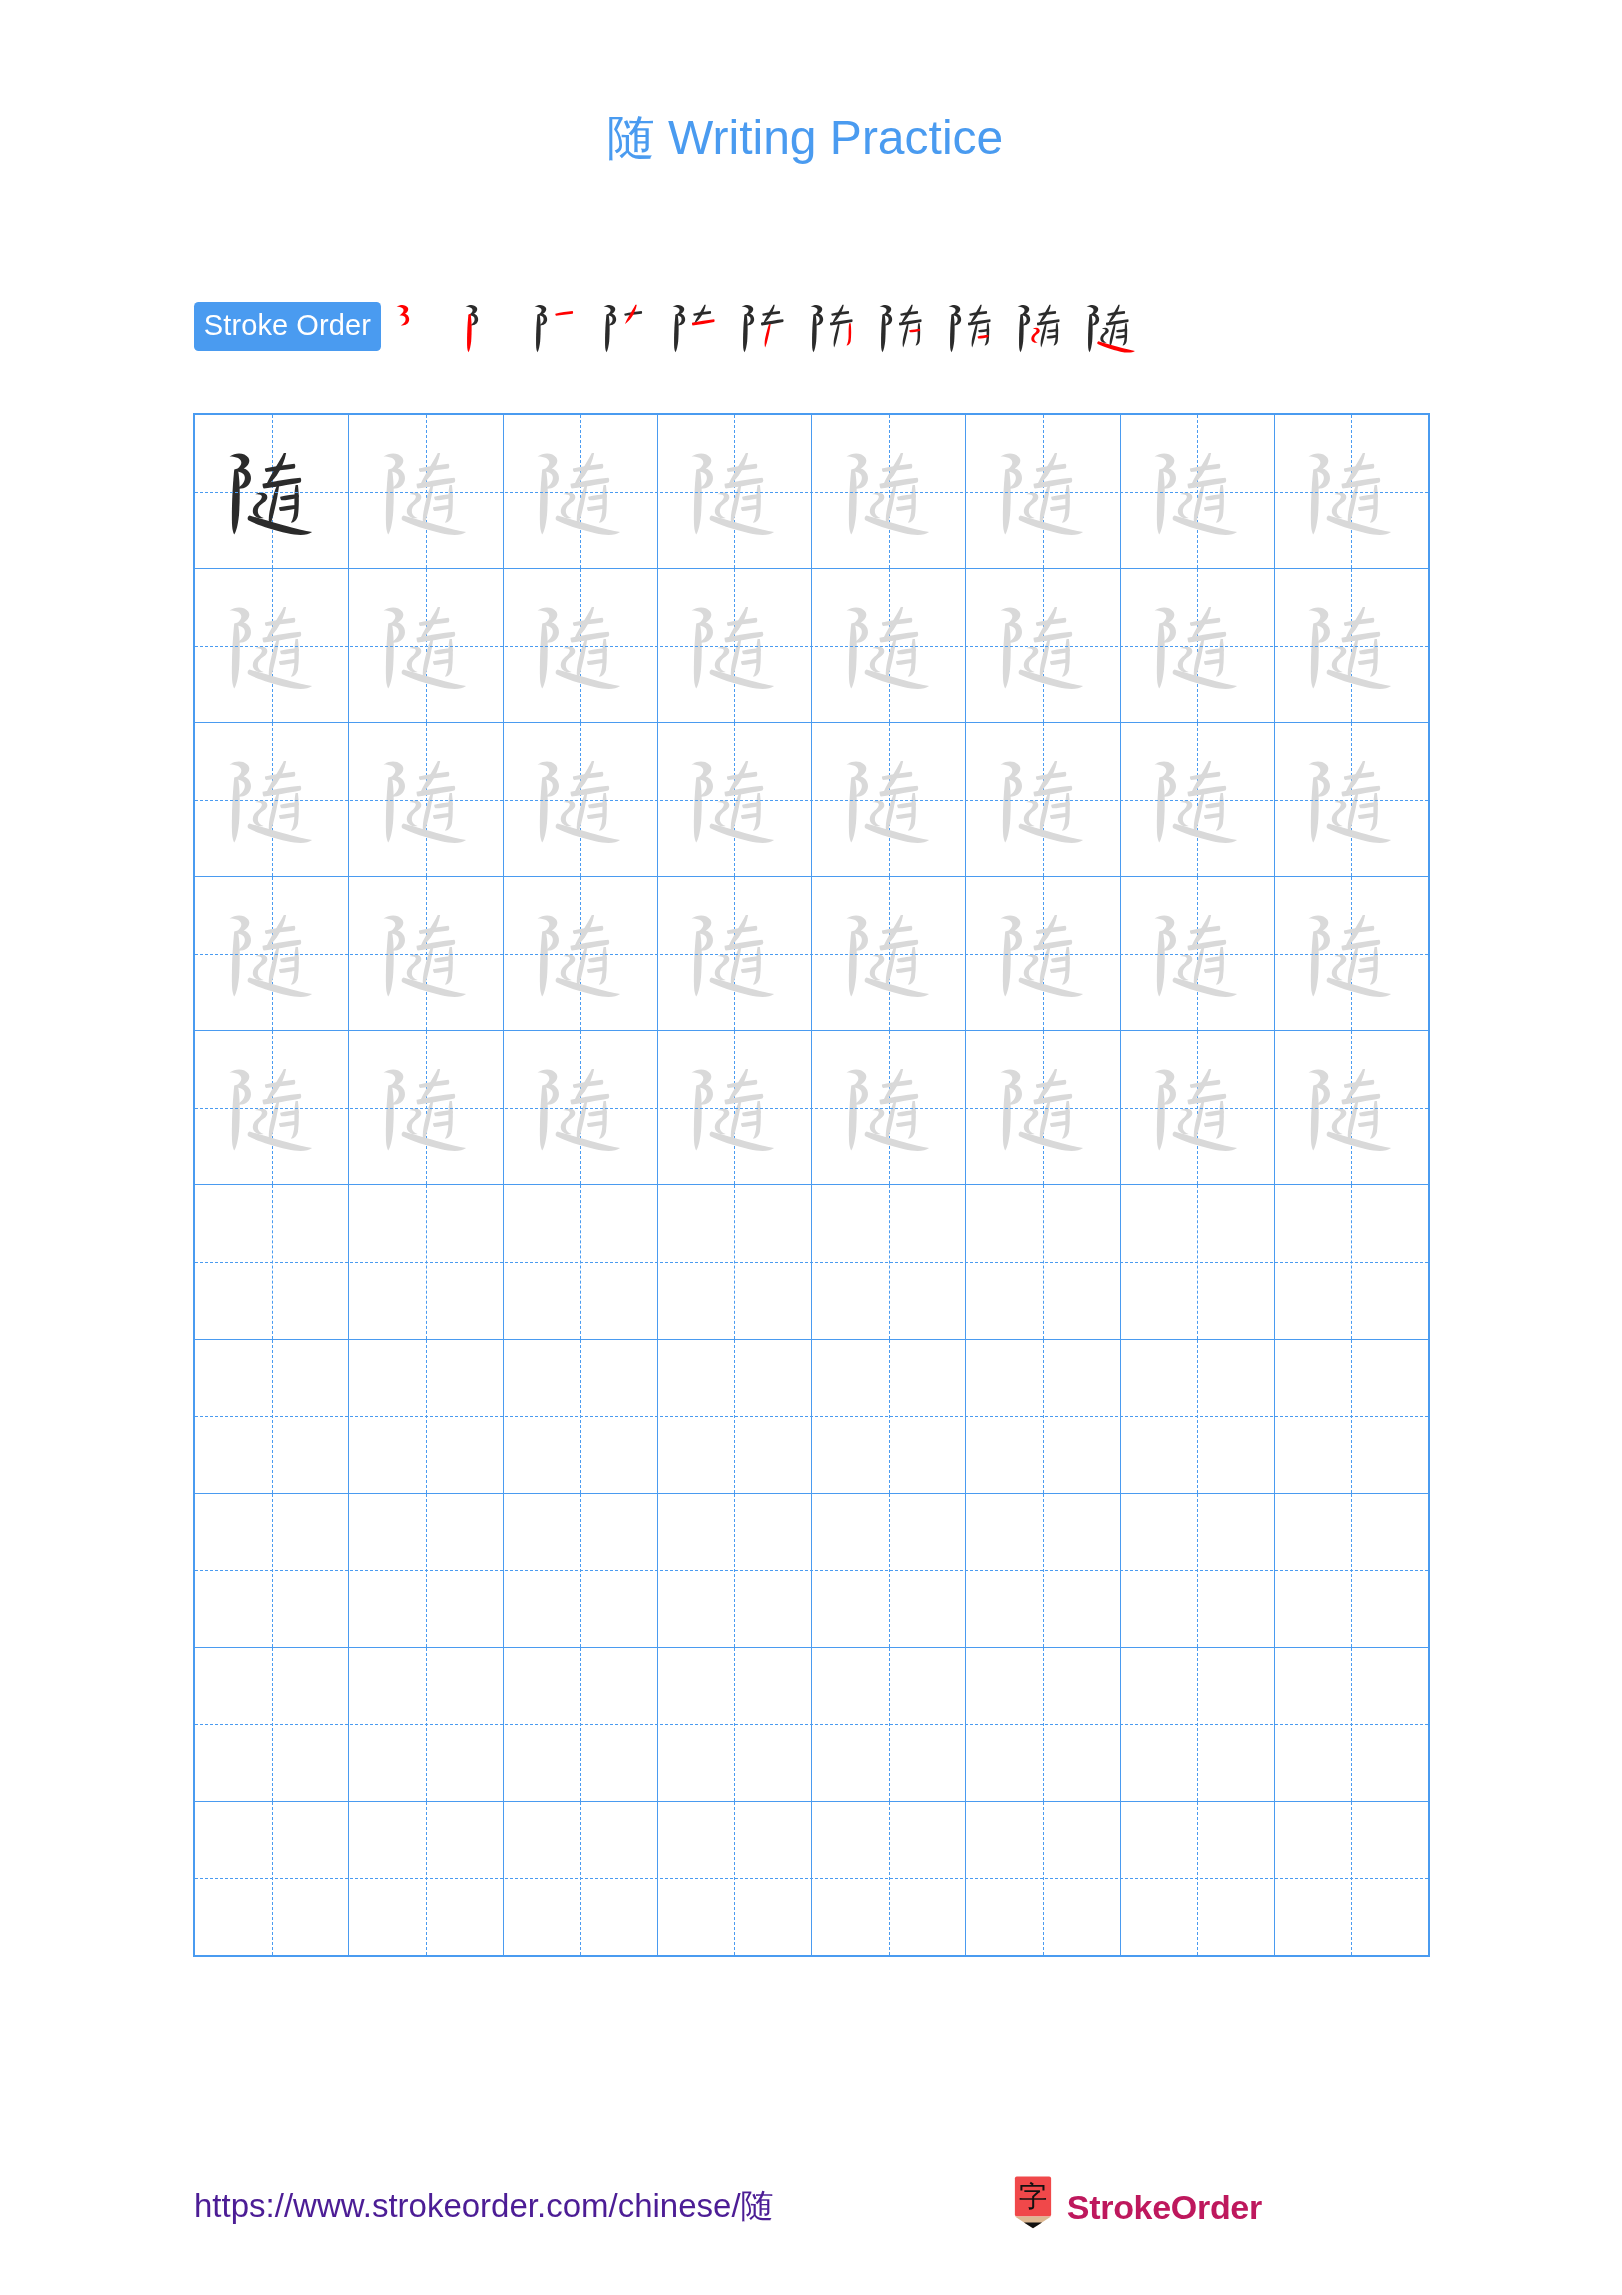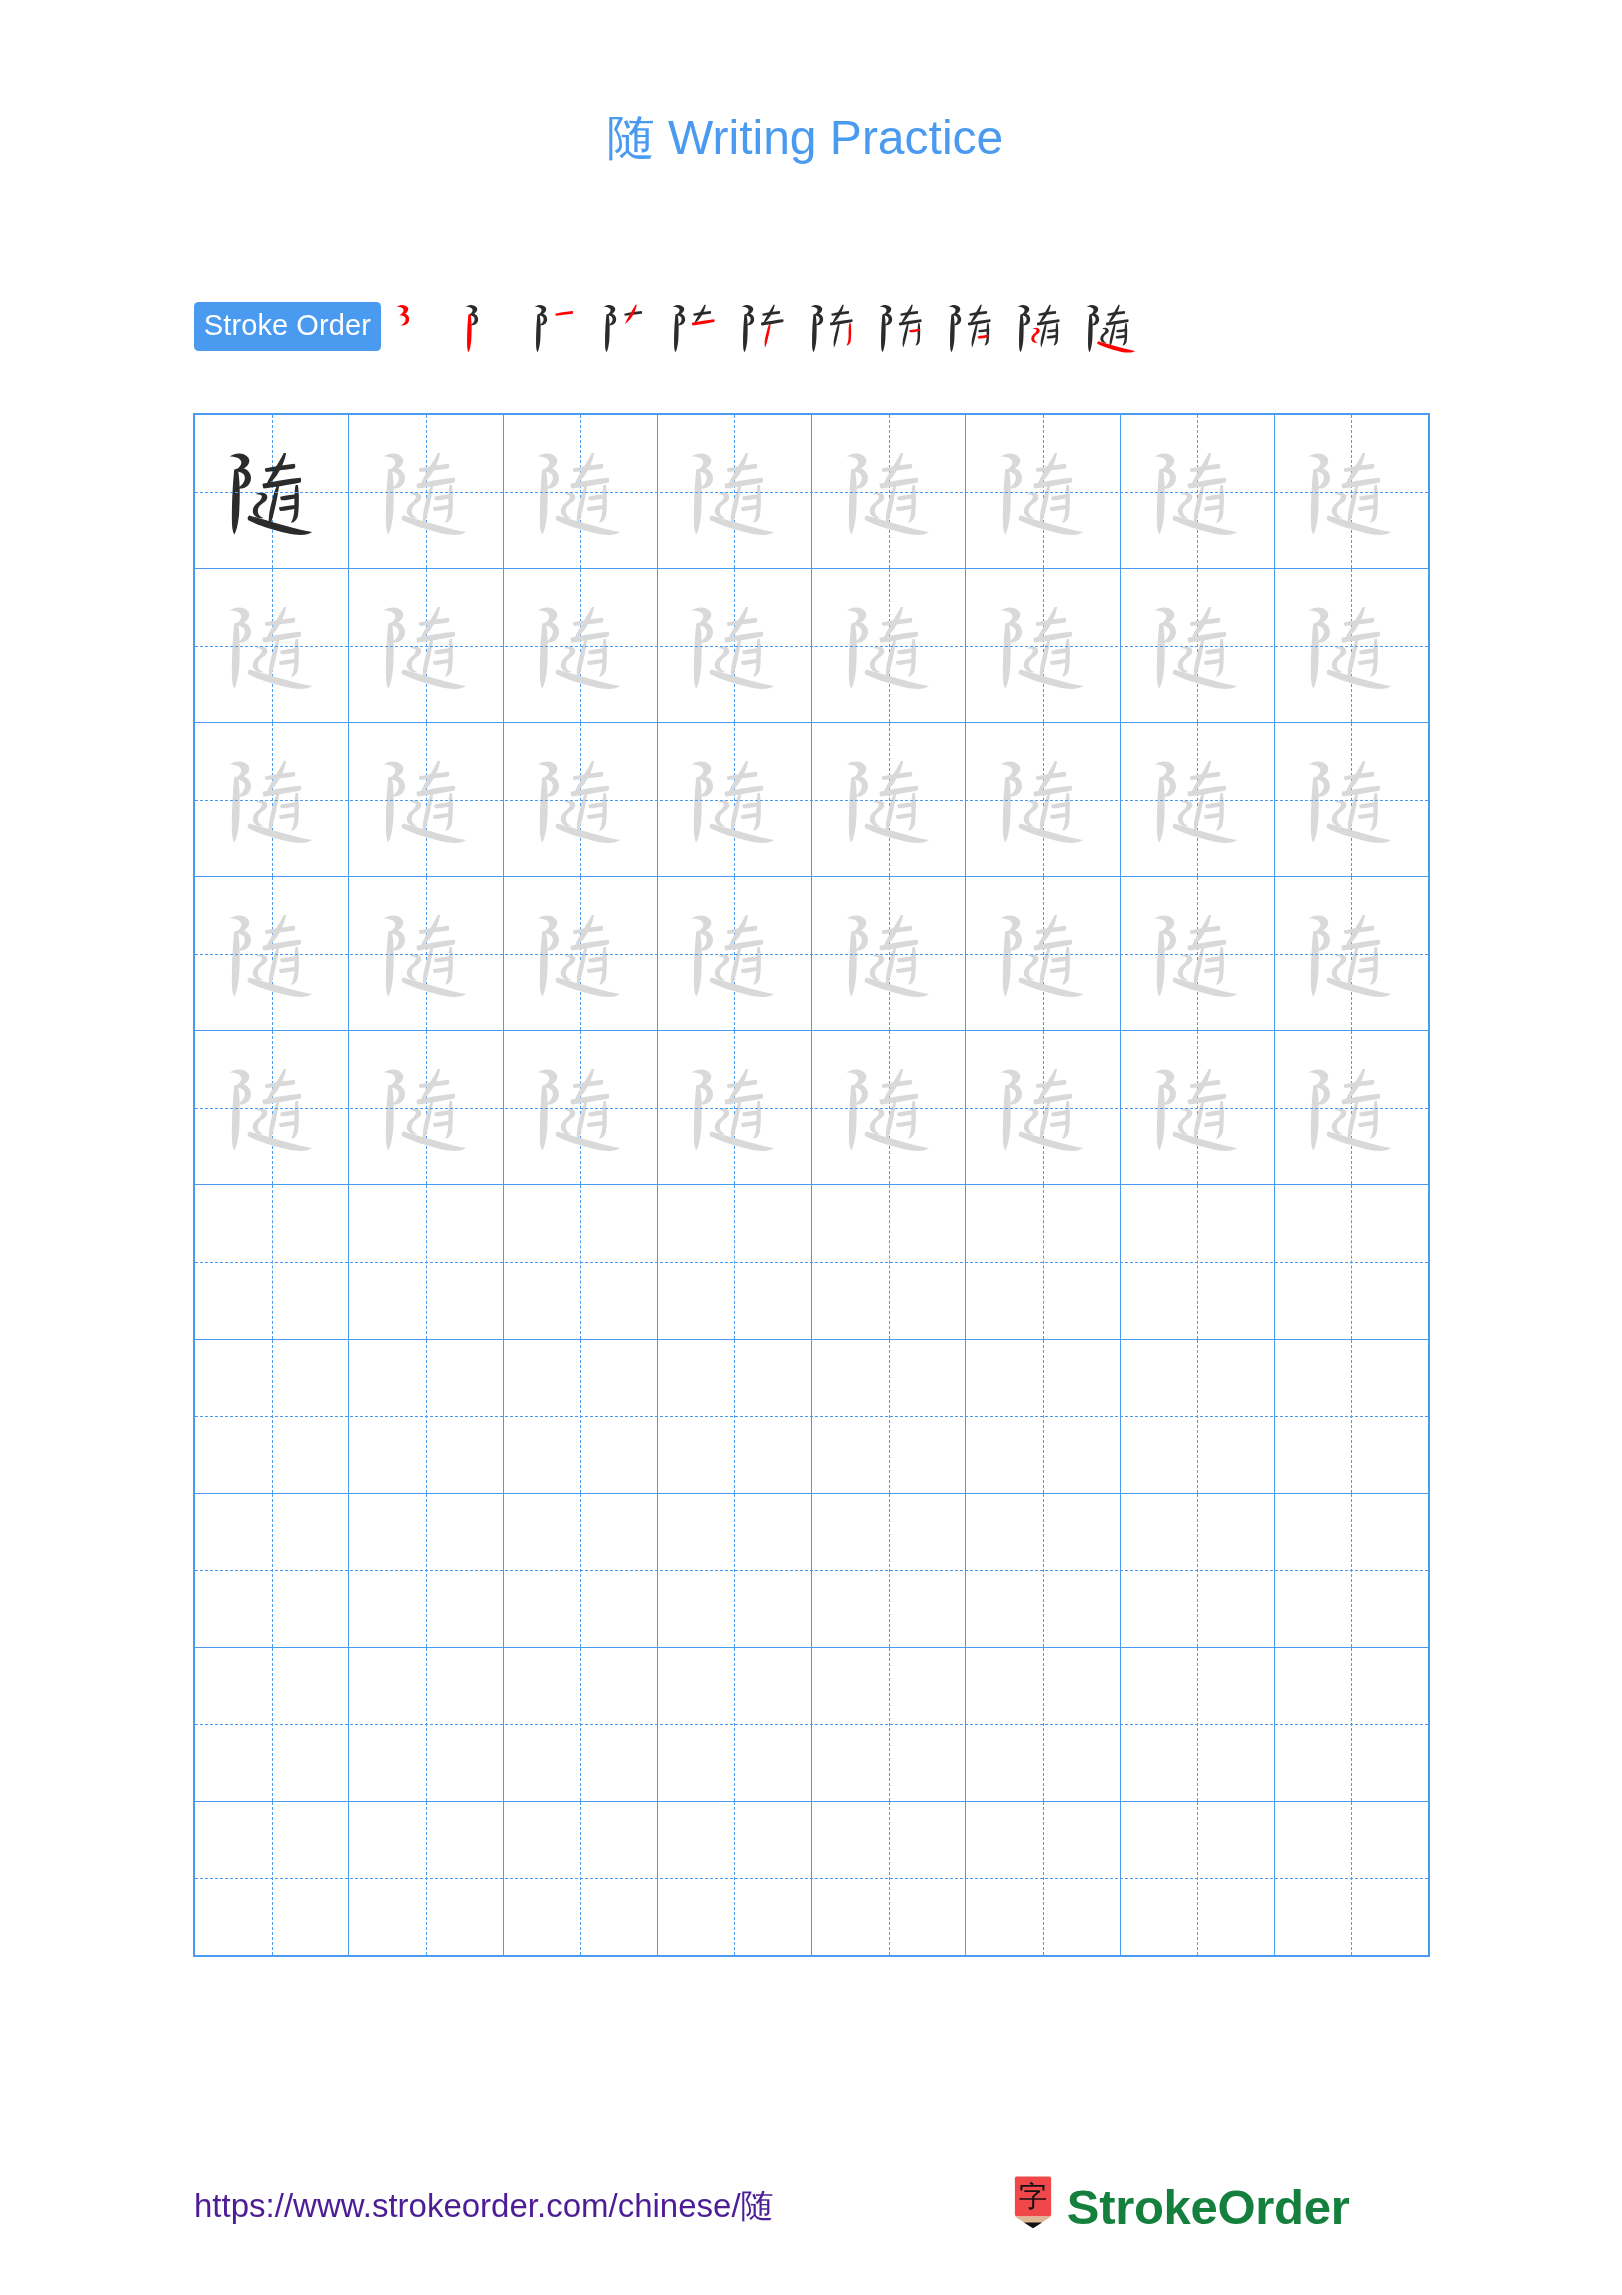--- a/index.html
+++ b/index.html
@@ -148,23 +148,23 @@
     align-items: center;
   }
   #brand-logo-icon {
     width: 44px;
     height: 63px;
     position: relative;
     flex: 0 0 auto;
     margin-right: 11.8px;
   }
   #brand-name {
-    font-size: 49px;
+    font-size: 34px;
     font-weight: bold;
-    color: #15803d;
+    color: #be185d;
     letter-spacing: -0.3px;
     white-space: nowrap;
   }
 </style>
 </head>
 <body>
 
 <div id="page-title">随 Writing Practice</div>
 
 <div id="stroke-order-row">

